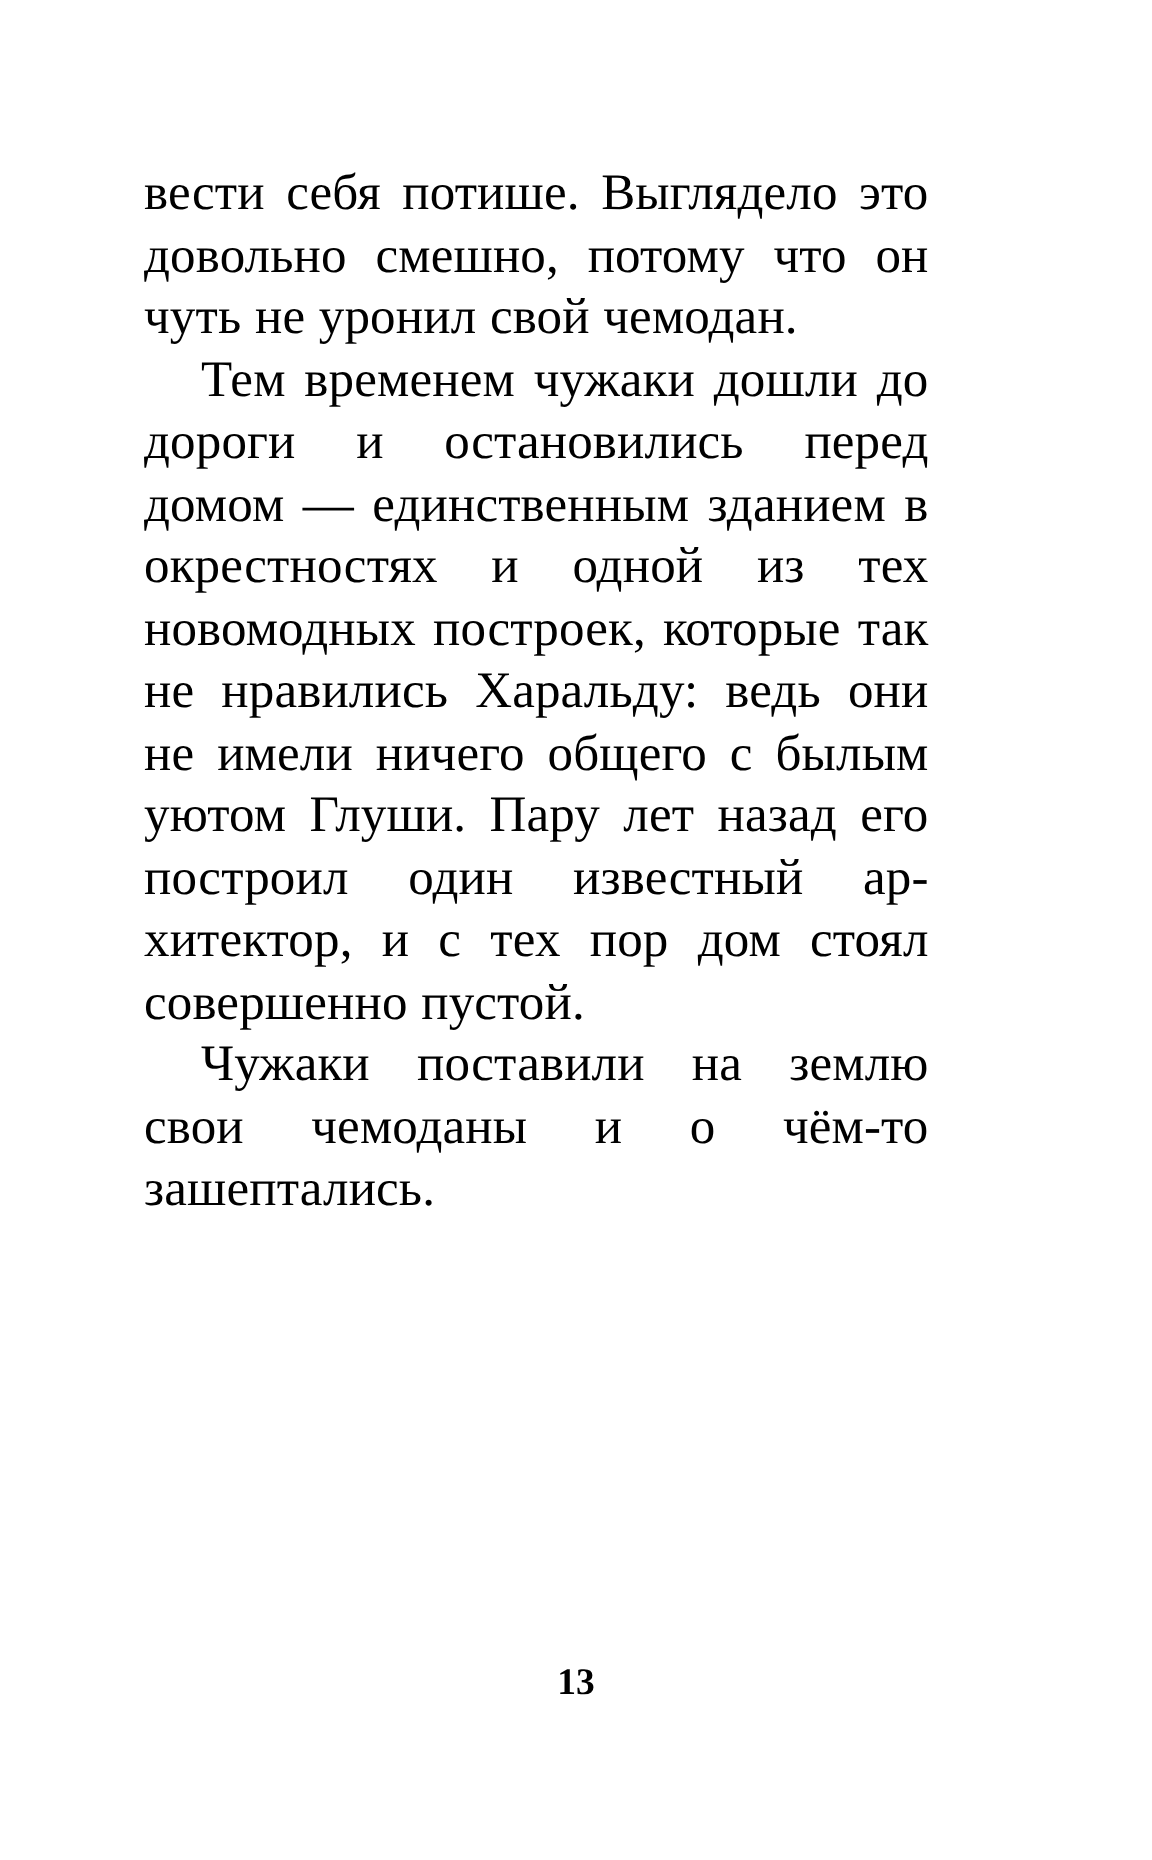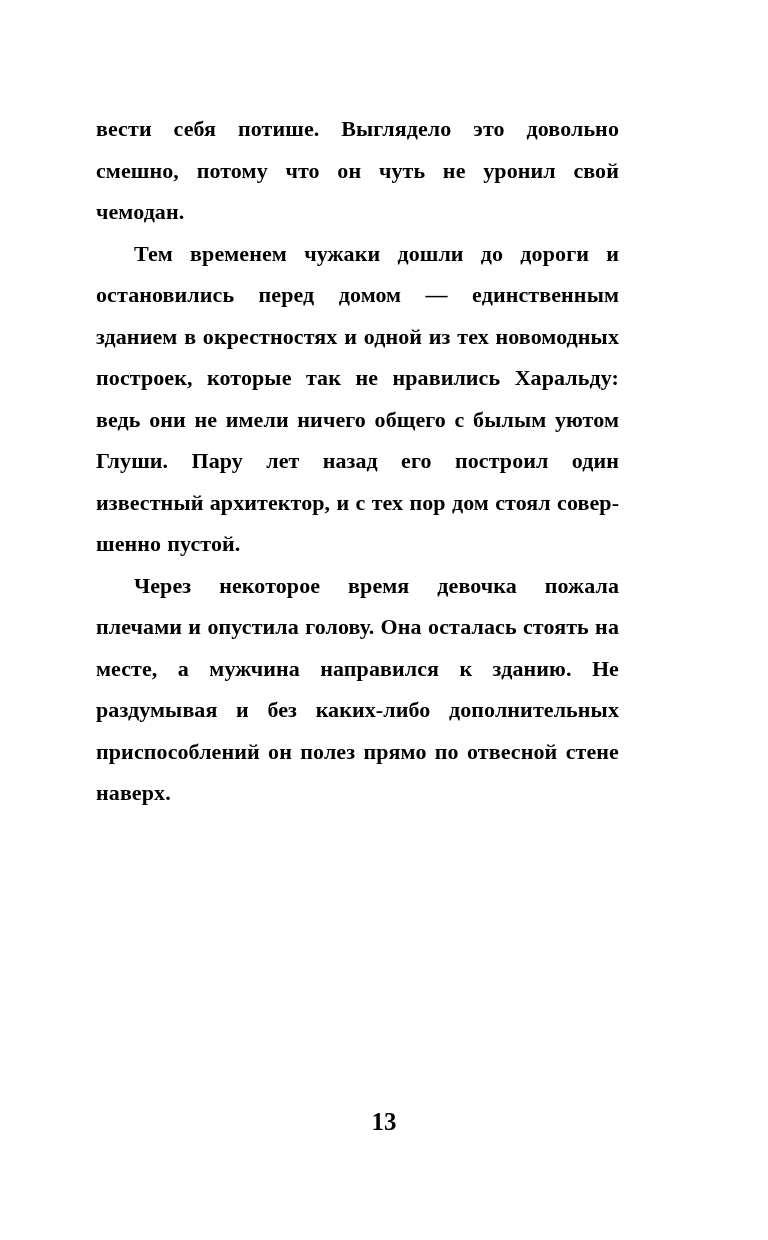--- a/index.html
+++ b/index.html
@@ -22,25 +22,25 @@
     box-sizing: border-box;
   }
   .text-block {
     position: absolute;
     left: 96px;
     top: 108px;
     width: 534px;
   }
   .para {
     margin: 0 11px 0 0;
-    font-size: 22px;
+    font-size: 34px;
     line-height: 41.5px;
     text-align: justify;
     text-justify: inter-word;
-    font-weight: 700;
+    font-weight: 400;
     letter-spacing: 0.1px;
     word-spacing: 0.5px;
     hyphens: manual;
   }
   .para + .para {
     margin-top: 0px;
   }
   .para.indent {
     text-indent: 38px;
   }
@@ -55,16 +55,16 @@
     font-family: "Liberation Serif", "DejaVu Serif", serif;
   }
 </style>
 </head>
 <body>
 
 <div class="page">
   <div class="text-block">
     <p class="para">вести себя потише. Выглядело это до­вольно смешно, потому что он чуть не уронил свой чемодан.</p>
     <p class="para indent">Тем временем чужаки дошли до до­роги и остановились перед домом — единственным зданием в окрестностях и одной из тех новомодных построек, которые так не нравились Хараль­ду: ведь они не имели ничего общего с былым уютом Глуши. Пару лет на­зад его построил один известный ар­хитектор, и с тех пор дом стоял совер­шенно пустой.</p>
-    <p class="para indent">Через некоторое время девочка по­жала плечами и опустила голову. Она осталась стоять на месте, а мужчина направился к зданию. Не раздумы­вая и без каких-либо дополнительных приспособлений он полез прямо по от­весной стене наверх.</p>
+    <p class="para indent">Чужаки поставили на землю свои чемоданы и о чём-то зашептались.</p>
   </div>
   <div class="page-number">13</div>
 </div>
 
 </body></html>

